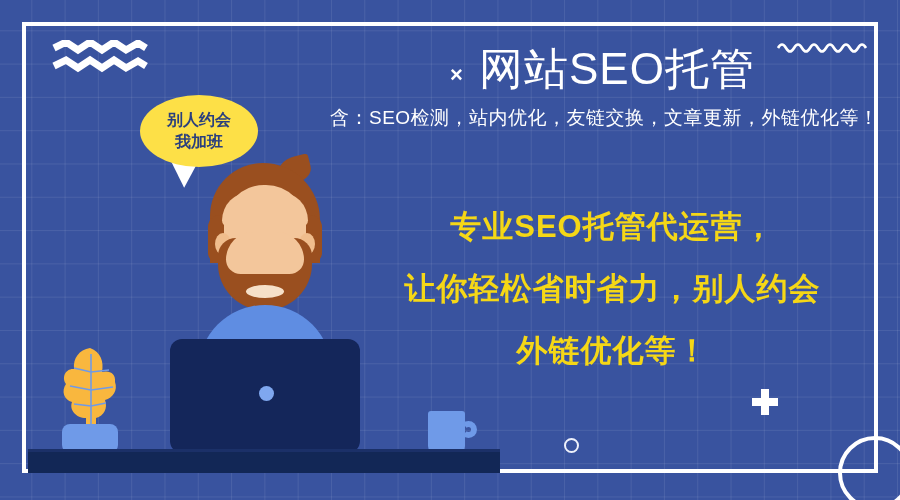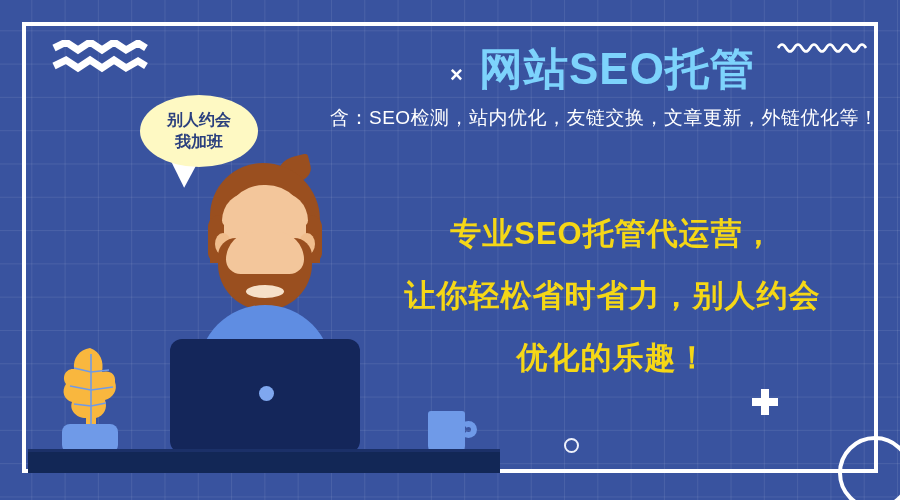--- a/index.html
+++ b/index.html
@@ -60,45 +60,45 @@
     text-align:center;
   }
   #title-row {
     display:flex; align-items:center; justify-content:center; gap:16px;
   }
   #title-x {
     color:#ffffff; font-size:22px; font-weight:bold; line-height:1;
     transform:translateY(6px);
   }
   #main-title {
-    color:#7dd3fc;
-    font-size:44px; font-weight:bold; letter-spacing:1px; line-height:1.12;
+    color:#ffffff;
+    font-size:44px; font-weight:normal; letter-spacing:1px; line-height:1.12;
     white-space:nowrap;
   }
   #subtitle {
     margin-top:12px;
     color:#ffffff; font-size:19px; letter-spacing:0.5px;
     white-space:nowrap;
   }
 
   
   #slogan {
-    position:absolute; left:340px; top:203px; width:545px;
+    position:absolute; left:340px; top:196px; width:545px;
     text-align:center;
     color:#f5d716;
     font-size:31px; font-weight:bold; line-height:62px;
     letter-spacing:1px;
   }
   #slogan .line { display:block; white-space:nowrap; }
 
   
   #bubble {
     position:absolute; left:140px; top:95px;
     width:118px; height:72px;
-    background:#fef9c3; border-radius:50%/50%;
+    background:#fde047; border-radius:50%/50%;
     display:flex; flex-direction:column;
     align-items:center; justify-content:center;
     color:#2a3f7e; font-size:16px; font-weight:bold; line-height:22px;
   }
   #bubble-tail {
     position:absolute; left:172px; top:157px;
     width:0; height:0;
     border-left:10px solid transparent;
     border-right:22px solid transparent;
     border-top:30px solid #ffffff;
@@ -275,16 +275,16 @@
     <div id="title-row">
       <span id="title-x">×</span>
       <span id="main-title">网站SEO托管</span>
     </div>
     <div id="subtitle">含：SEO检测，站内优化，友链交换，文章更新，外链优化等！</div>
   </div>
 
   <div id="slogan">
     <span class="line">专业SEO托管代运营，</span>
     <span class="line">让你轻松省时省力，别人约会</span>
-    <span class="line">优化的乐趣！</span>
+    <span class="line">外链优化等！</span>
   </div>
 
 </div>
 
 </body></html>

